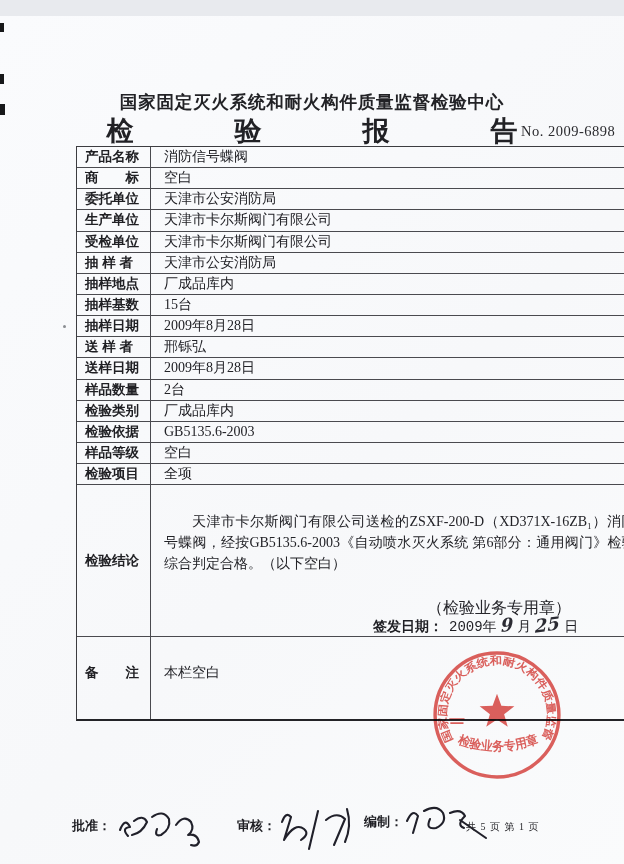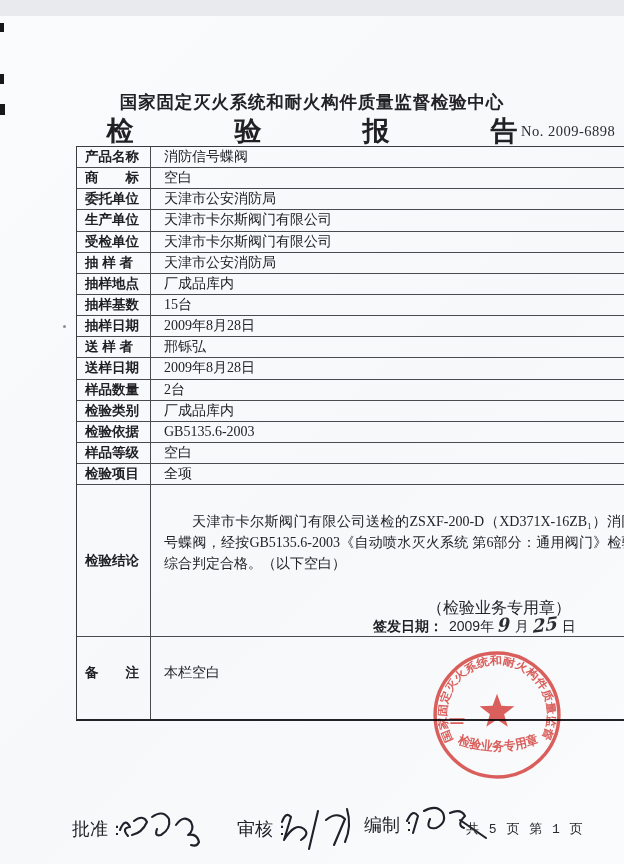--- a/index.html
+++ b/index.html
@@ -42,39 +42,39 @@
   .row-remark .lcell,.row-remark .vcell{align-items:flex-start;padding-top:27px;}
   .row-conclusion .vcell{display:block;position:relative;padding:26px 15px 0 13px;}
   .conclusion-text{margin:0;text-indent:2em;line-height:21px;font-size:14px;text-align:justify;color:#222227;}
 
   .seal-note{position:absolute;left:276px;top:113px;font-size:16px;color:#26262b;white-space:nowrap;}
   .issue-line{
     position:absolute;left:222px;top:133px;white-space:nowrap;font-size:14px;color:#1f1f24;
     font-family:"Liberation Sans","DejaVu Sans",sans-serif;
   }
   .issue-line .lbl{font-weight:bold;}
-  .issue-line .printed{font-family:Liberation Sans, sans-serif;margin-left:6px;}
+  .issue-line .printed{font-family:Liberation Mono, monospace;margin-left:6px;}
   .hand{
     display:inline-block;font-family:"DejaVu Serif",serif;font-style:italic;font-weight:bold;
     font-size:18px;color:#2b2b33;transform:rotate(-8deg) skewX(-8deg);margin:0 4px;line-height:14px;
   }
   .issue-line .unit{font-family:"Liberation Serif","DejaVu Serif",serif;}
 
   .stamp{position:absolute;left:429px;top:631px;width:136px;height:136px;opacity:.88;mix-blend-mode:multiply;pointer-events:none;}
 
   .footer-label{
     position:absolute;font-family:"Liberation Sans","DejaVu Sans",sans-serif;
-    font-weight:normal;font-size:18px;color:#1f1f24;white-space:nowrap;
+    font-weight:bold;font-size:13px;color:#1f1f24;white-space:nowrap;
   }
   .f-approve{left:72px;top:801px;}
   .f-review{left:237px;top:801px;}
   .f-prepare{left:364px;top:797px;}
   .f-pageinfo{
-    position:absolute;left:466px;top:804px;font-size:13px;letter-spacing:1px;color:#2a2a2e;
-    font-family:Liberation Mono, monospace;white-space:nowrap;
+    position:absolute;left:466px;top:804px;font-size:10px;letter-spacing:1px;color:#2a2a2e;
+    font-family:Liberation Serif, serif;white-space:nowrap;
   }
   .sig{position:absolute;}
   .sig path{fill:none;stroke:#20202a;stroke-width:2.1;stroke-linecap:round;stroke-linejoin:round;}
   .sig-1{left:112px;top:790px;}
   .sig-2{left:274px;top:786px;}
   .sig-3{left:400px;top:784px;}
 </style>
 </head>
 <body>
 

